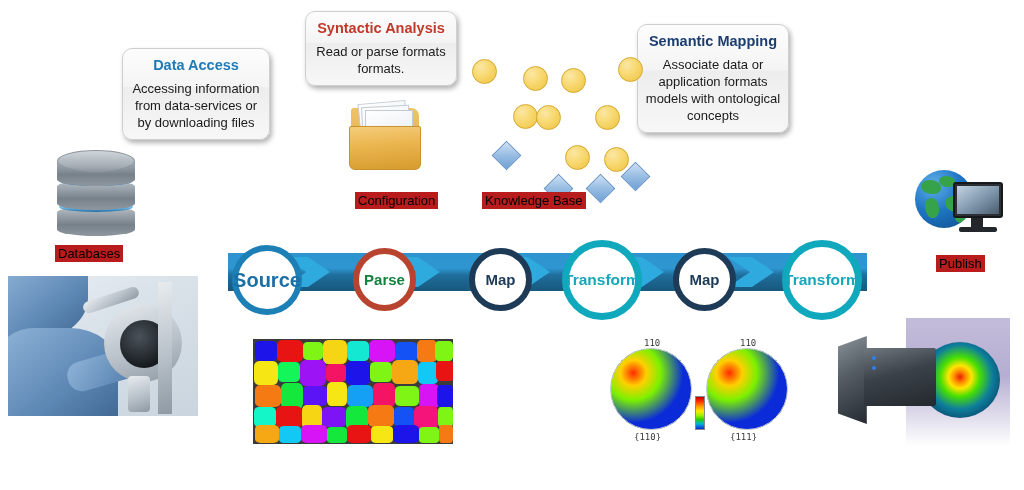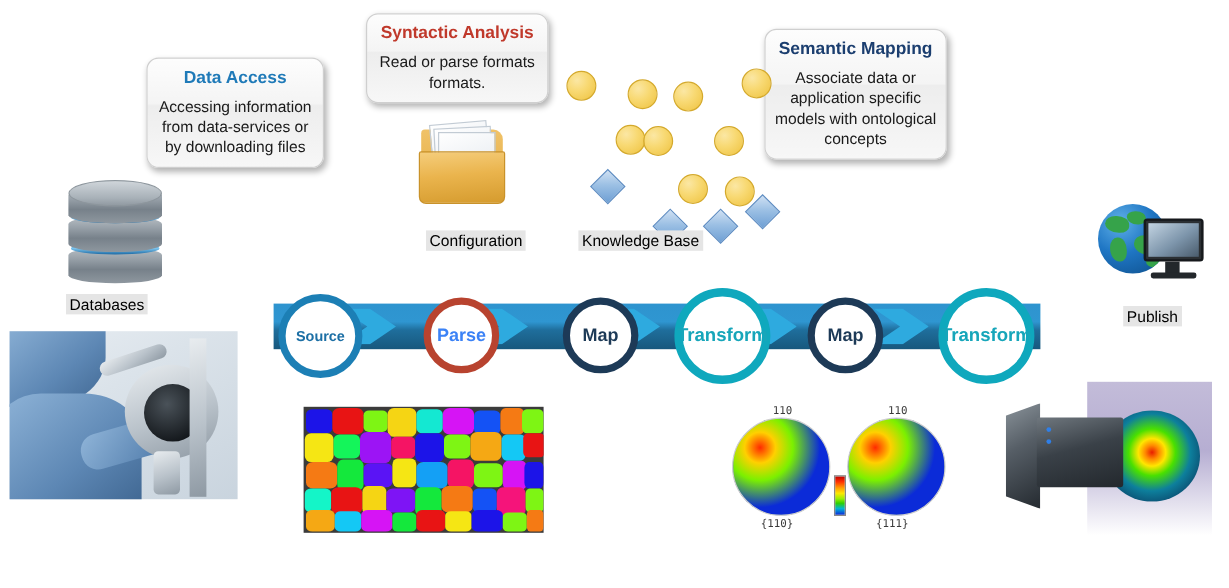--- a/index.html
+++ b/index.html
@@ -19,21 +19,21 @@
   #box-data-access{left:122px;top:48px;width:148px;}
   #box-data-access .ttl{color:#1f7ab8;}
   #box-syntactic{left:305px;top:11px;width:152px;}
   #box-syntactic .ttl{color:#c0392b;}
   #box-semantic{left:637px;top:24px;width:152px;}
   #box-semantic .ttl{color:#1b3e6f;}
   #box-transform{left:803px;top:101px;width:128px;}
   #box-transform .ttl{color:#17b3c9;}
 
   
-  .cap{position:absolute;font-size:13px;color:#000;background:#e5e5e5;
+  .cap{position:absolute;font-size:13px;color:#000;background:#b91c1c;
        padding:1px 3px;white-space:nowrap;}
 
   
   #icon-databases{position:absolute;left:57px;top:150px;width:78px;height:92px;}
   .db-band{position:absolute;left:0;width:78px;height:30px;
            background:linear-gradient(180deg,#b9c0c6 0%,#9aa3ab 30%,#77818a 62%,#8e979f 100%);
            border-radius:50%/22%;}
   .db-ring{position:absolute;left:2px;width:74px;height:10px;border-radius:50%;
            background:linear-gradient(180deg,#2f86c9 0%,#7cc3ec 50%,#1d6ba5 100%);}
   .db-top{position:absolute;left:0;top:0;width:78px;height:22px;border-radius:50%;
@@ -75,23 +75,23 @@
   #pipeline{position:absolute;left:228px;top:253px;width:639px;height:38px;}
   .band{position:absolute;left:0;top:0;width:639px;height:38px;
         background:linear-gradient(180deg,#2e94cf 0%,#2f96d1 40%,#1f6e9c 58%,#17587d 100%);}
   .chev{position:absolute;top:4px;width:46px;height:30px;
         background:#2eaadf;
         clip-path:polygon(0 0,52% 0,100% 50%,52% 100%,0 100%,48% 50%);}
   .node{position:absolute;border-radius:50%;background:#ffffff;
         display:flex;align-items:center;justify-content:center;
         font-weight:bold;box-sizing:border-box;}
   #node-source{left:232px;top:245px;width:70px;height:70px;border:6px solid #1c7fb5;
-               color:#1c6fa5;font-size:12px;}
+               color:#1c6fa5;font-size:20px;}
   #node-parse{left:353px;top:248px;width:63px;height:63px;border:6px solid #b8432f;
-              color:#3b82f6;font-size:15px;}
+              color:#15803d;font-size:15px;}
   #node-map1{left:469px;top:248px;width:63px;height:63px;border:6px solid #1d3a57;
              color:#1d3a57;font-size:15px;}
   #node-transform1{left:562px;top:240px;width:80px;height:80px;border:7px solid #0fa8bd;
                    color:#17a6ba;font-size:15.5px;}
   #node-map2{left:673px;top:248px;width:63px;height:63px;border:6px solid #1d3a57;
              color:#1d3a57;font-size:15px;}
   #node-transform2{left:782px;top:240px;width:80px;height:80px;border:7px solid #0fa8bd;
                    color:#17a6ba;font-size:15.5px;}
 
   
@@ -144,21 +144,21 @@
     <div class="bdy">Accessing information from data-services or by downloading files</div>
   </div>
 
   <div class="callout" id="box-syntactic">
     <div class="ttl">Syntactic Analysis</div>
     <div class="bdy">Read or parse formats formats.</div>
   </div>
 
   <div class="callout" id="box-semantic">
     <div class="ttl">Semantic Mapping</div>
-    <div class="bdy">Associate data  or application specific models with ontological concepts</div>
+    <div class="bdy">Associate data  or application formats models with ontological concepts</div>
   </div>
 
 
   <div id="icon-databases">
     <div class="db-band" style="top:56px;"></div>
     <div class="db-ring" style="top:52px;"></div>
     <div class="db-band" style="top:30px;"></div>
     <div class="db-ring" style="top:26px;"></div>
     <div class="db-band" style="top:6px;"></div>
     <div class="db-top"></div>

